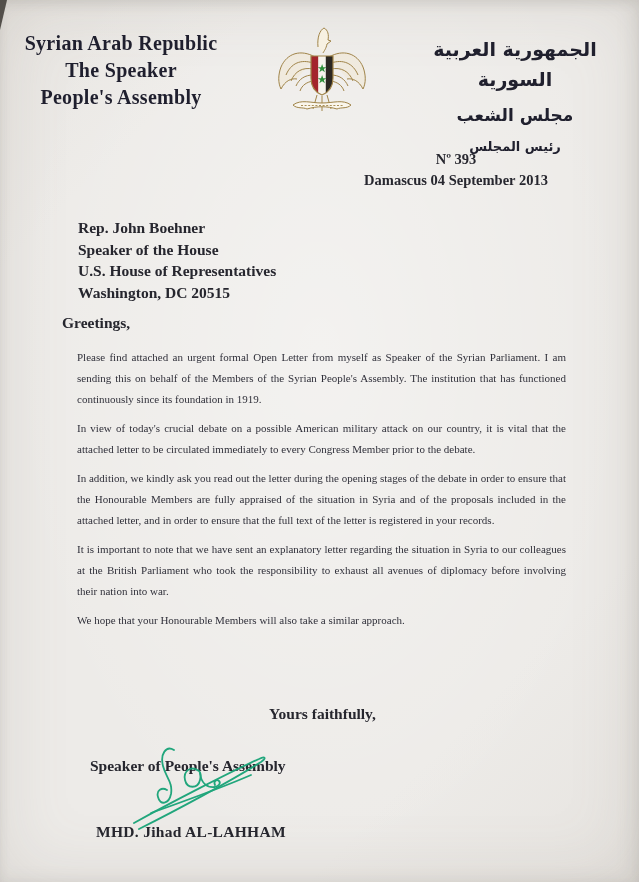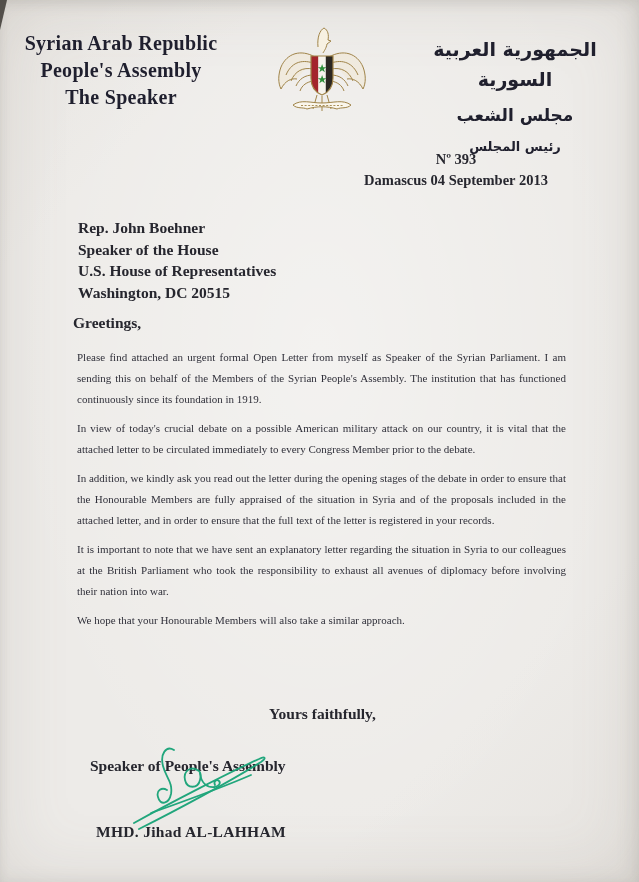--- a/index.html
+++ b/index.html
@@ -43,21 +43,21 @@
     position:absolute;left:358px;top:149px;width:196px;
     text-align:center;font-weight:700;font-size:14.5px;line-height:21px;
     color:#27272f;
   }
   
   .recipient{
     position:absolute;left:78px;top:217px;
     font-weight:700;font-size:15.5px;line-height:21.5px;color:#26262e;
   }
   .salutation{
-    position:absolute;left:73px;top:314px;
+    position:absolute;left:62px;top:314px;
     font-weight:700;font-size:15.5px;color:#26262e;
   }
   
   .body-text{
     position:absolute;left:77px;top:347px;width:489px;
     font-size:11px;line-height:21px;text-align:justify;color:#30303a;
   }
   .body-text p{margin:0 0 8px 0;}
   
   .valediction{
@@ -76,22 +76,22 @@
 </style>
 </head>
 <body>
 
 <div class="page">
 
   <div class="scan-corner"></div>
 
   <div class="hdr-left">
     <div>Syrian Arab Republic</div>
+    <div>The Speaker</div>
     <div>People's Assembly</div>
-    <div>The Speaker</div>
   </div>
 
   <div class="emblem">
     <svg viewBox="0 0 102 100" width="102" height="100">
       <g fill="none" stroke="#a08449" stroke-width="1">
 
         <path d="M44 34 C30 26 16 30 10 44 C7 52 7 60 10 66 C14 58 20 55 26 56" fill="#f1e8d4" fill-opacity=".55"></path>
         <path d="M42 40 C30 36 20 40 15 52"></path>
         <path d="M42 46 C32 44 24 48 20 58"></path>
         <path d="M42 52 C34 52 28 56 25 63"></path>

